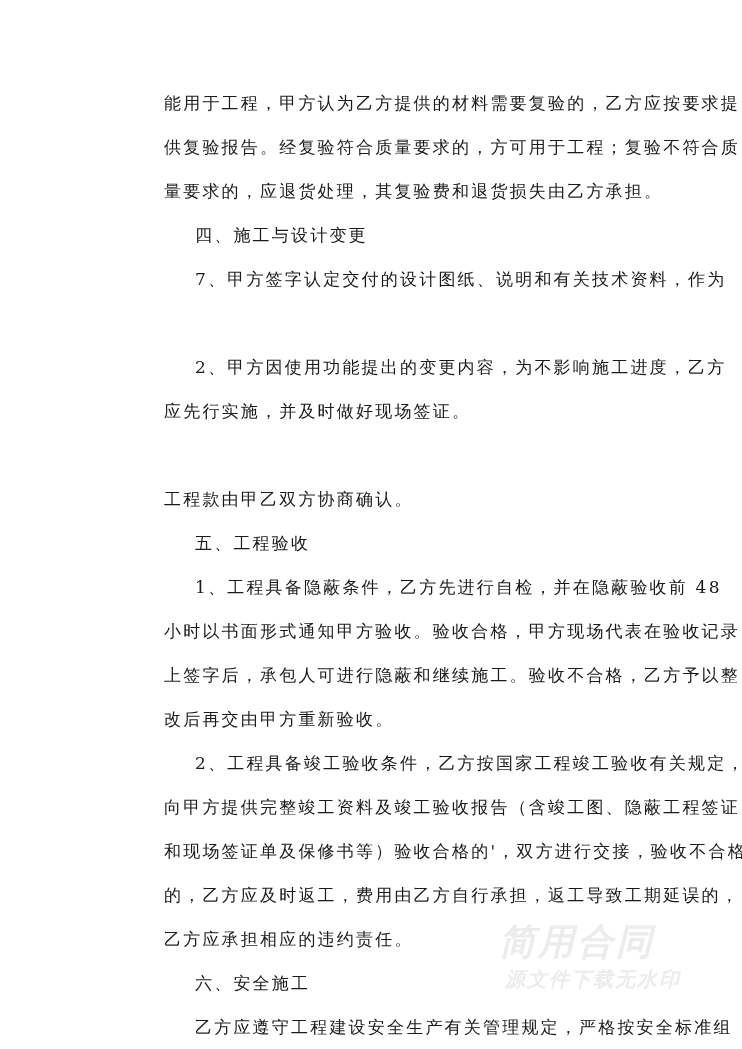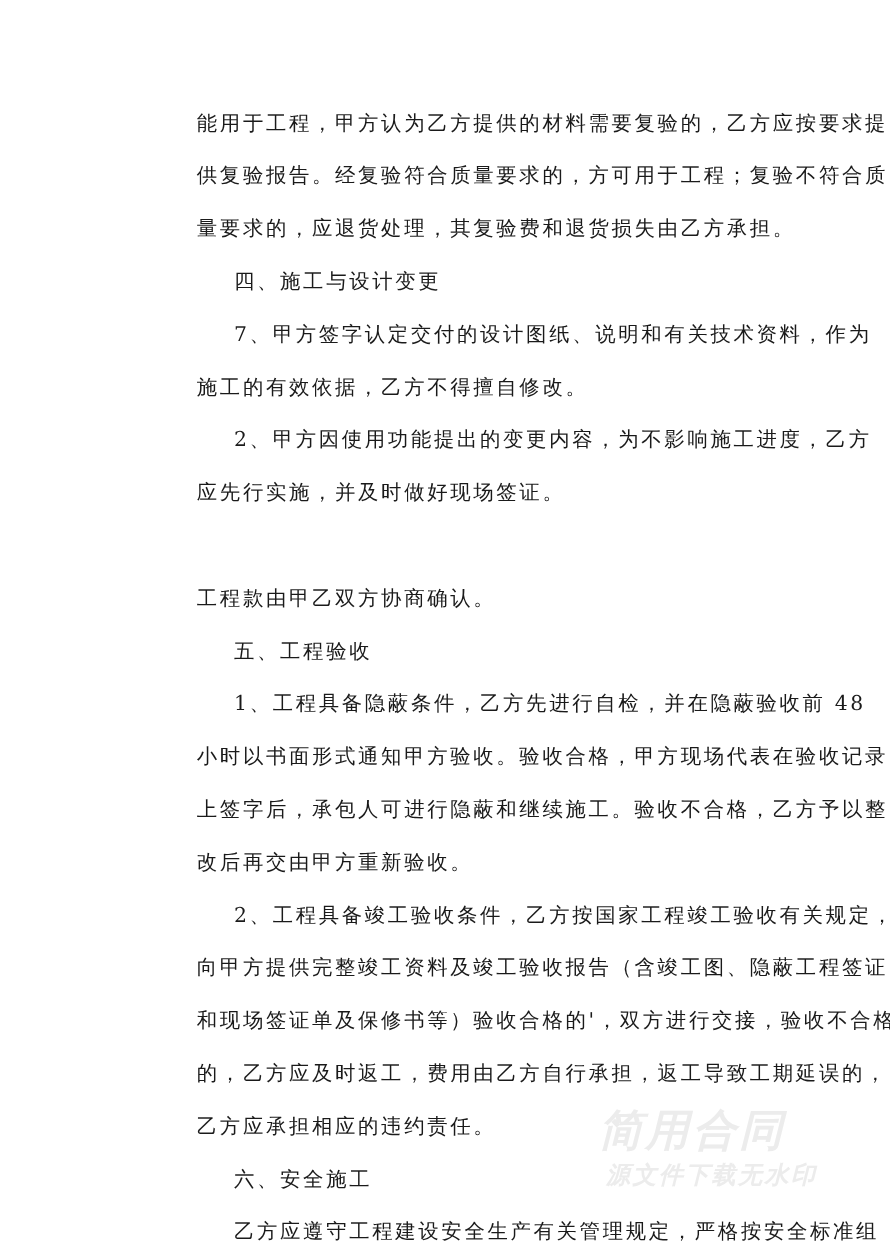--- a/index.html
+++ b/index.html
@@ -15,21 +15,20 @@
   </style>
 </head>
 <body>
 
 <div class="page">
   <div class="line" style="top:93px">能用于工程，甲方认为乙方提供的材料需要复验的，乙方应按要求提</div>
   <div class="line" style="top:137px">供复验报告。经复验符合质量要求的，方可用于工程；复验不符合质</div>
   <div class="line" style="top:181px">量要求的，应退货处理，其复验费和退货损失由乙方承担。</div>
   <div class="line indent" style="top:225px">四、施工与设计变更</div>
   <div class="line indent" style="top:269px">7、甲方签字认定交付的设计图纸、说明和有关技术资料，作为</div>
-  <div class="line" style="top:313px">施工的有效依据，乙方不得擅自修改。</div>
   <div class="line indent" style="top:357px">2、甲方因使用功能提出的变更内容，为不影响施工进度，乙方</div>
   <div class="line" style="top:401px">应先行实施，并及时做好现场签证。</div>
   <div class="line" style="top:489px">工程款由甲乙双方协商确认。</div>
   <div class="line indent" style="top:533px">五、工程验收</div>
   <div class="line indent" style="top:577px">1、工程具备隐蔽条件，乙方先进行自检，并在隐蔽验收前 48</div>
   <div class="line" style="top:621px">小时以书面形式通知甲方验收。验收合格，甲方现场代表在验收记录</div>
   <div class="line" style="top:665px">上签字后，承包人可进行隐蔽和继续施工。验收不合格，乙方予以整</div>
   <div class="line" style="top:709px">改后再交由甲方重新验收。</div>
   <div class="line indent" style="top:753px">2、工程具备竣工验收条件，乙方按国家工程竣工验收有关规定，</div>
   <div class="line" style="top:797px">向甲方提供完整竣工资料及竣工验收报告（含竣工图、隐蔽工程签证</div>

